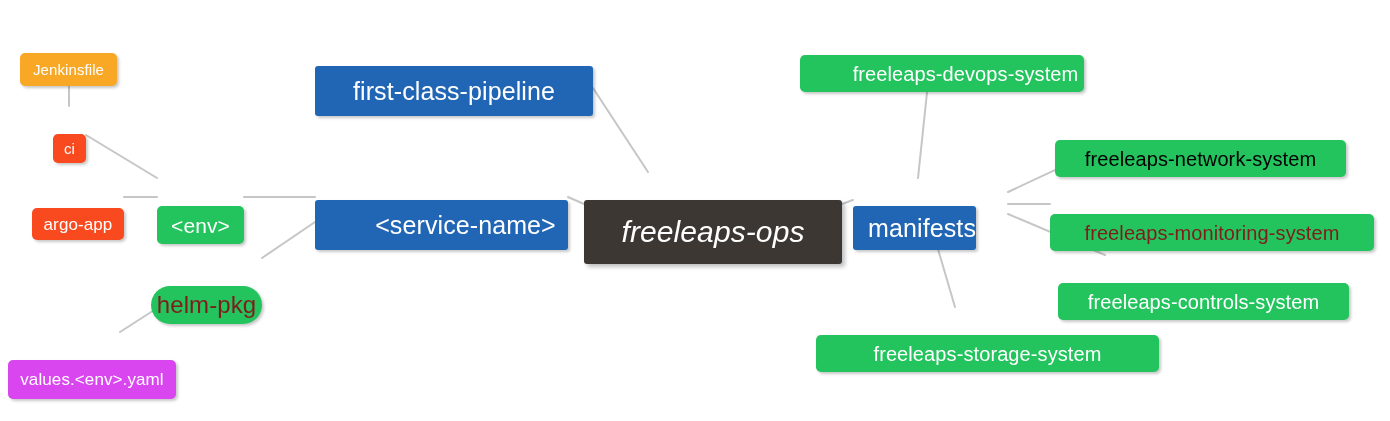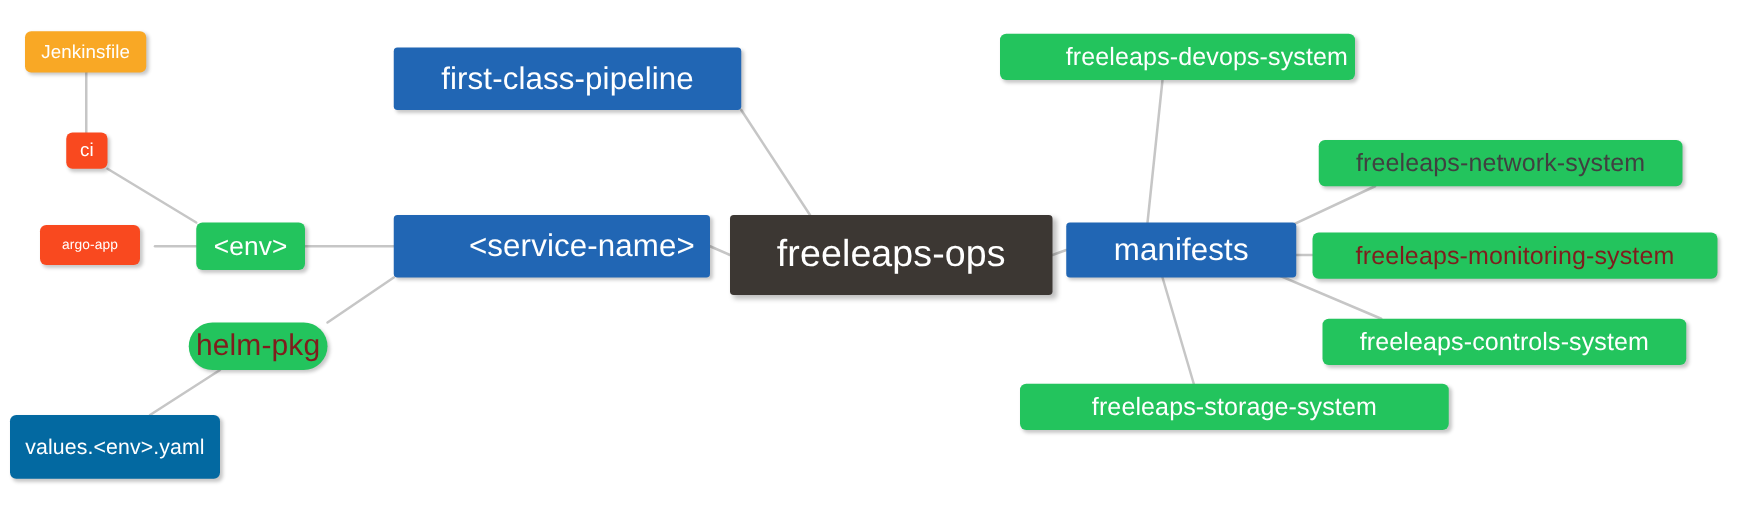--- a/index.html
+++ b/index.html
@@ -33,20 +33,21 @@
     display: flex;
     align-items: center;
     justify-content: center;
     color: #ffffff;
     white-space: nowrap;
     border-radius: 5px;
     box-shadow: 2px 2px 3px rgba(0,0,0,0.22);
     letter-spacing: 0.1px;
     line-height: 1;
     user-select: none;
+    margin-top: 28px;
   }
   .node.root {
     background: #3c3733;
     border-radius: 3px;
     box-shadow: 3px 3px 4px rgba(0,0,0,0.25);
   }
   .node.blue   { background: #2166b4; border-radius: 3px; }
   .node.green  { background: #23c45d; }
   .node.orange { background: #f9a825; }
   .node.red    { background: #f9491f; }
@@ -65,54 +66,54 @@
       <line x1="157" y1="178" x2="86" y2="135" stroke="#c6c6c6" stroke-width="2" stroke-linecap="round"></line>
       <line x1="69" y1="106" x2="69" y2="58" stroke="#c6c6c6" stroke-width="2" stroke-linecap="round"></line>
       <line x1="176" y1="296" x2="120" y2="332" stroke="#c6c6c6" stroke-width="2" stroke-linecap="round"></line>
       <line x1="918" y1="178" x2="930" y2="64" stroke="#c6c6c6" stroke-width="2" stroke-linecap="round"></line>
       <line x1="1008" y1="192" x2="1100" y2="149" stroke="#c6c6c6" stroke-width="2" stroke-linecap="round"></line>
       <line x1="1008" y1="204" x2="1050" y2="204" stroke="#c6c6c6" stroke-width="2" stroke-linecap="round"></line>
       <line x1="1008" y1="214" x2="1105" y2="255" stroke="#c6c6c6" stroke-width="2" stroke-linecap="round"></line>
       <line x1="930" y1="222" x2="955" y2="307" stroke="#c6c6c6" stroke-width="2" stroke-linecap="round"></line>
     </svg>
   <div id="node-layer">
-      <div class="node root" style="left: 584px; top: 172px; width: 258px; height: 64px; font-size: 30px; background: rgb(60, 55, 51); color: rgb(255, 255, 255);">
+      <div class="node root" style="left: 584px; top: 172px; width: 258px; height: 64px; font-size: 30px; background: rgb(60, 55, 51); color: rgb(255, 255, 255); font-style: italic;">
         <span>freeleaps-ops</span>
       </div>
       <div class="node blue" style="left: 315px; top: 172px; width: 253px; height: 50px; font-size: 25px; background: rgb(33, 102, 180); color: rgb(255, 255, 255); padding-left: 48px;">
         <span>&lt;service-name&gt;</span>
       </div>
-      <div class="node blue" style="left: 853px; top: 178px; width: 184px; height: 44px; font-size: 25px; background: rgb(33, 102, 180); color: rgb(255, 255, 255);">
+      <div class="node blue" style="left: 853px; top: 178px; width: 123px; height: 44px; font-size: 25px; background: rgb(33, 102, 180); color: rgb(255, 255, 255); justify-content: flex-end;">
         <span>manifests</span>
       </div>
       <div class="node blue" style="left: 315px; top: 38px; width: 278px; height: 50px; font-size: 25px; background: rgb(33, 102, 180); color: rgb(255, 255, 255);">
         <span>first-class-pipeline</span>
       </div>
       <div class="node green" style="left: 157px; top: 178px; width: 87px; height: 38px; font-size: 21px; background: rgb(35, 196, 93); color: rgb(255, 255, 255);">
         <span>&lt;env&gt;</span>
       </div>
       <div class="node green" style="left: 151px; top: 258px; width: 111px; height: 38px; font-size: 24px; background: rgb(35, 196, 93); color: #7f1d1d; border-radius: 19px;">
         <span>helm-pkg</span>
       </div>
       <div class="node red" style="left: 53px; top: 106px; width: 33px; height: 29px; font-size: 15px; background: rgb(249, 73, 31); color: rgb(255, 255, 255);">
         <span>ci</span>
       </div>
-      <div class="node red" style="left: 32px; top: 180px; width: 80px; height: 32px; font-size: 11px; background: rgb(249, 73, 31); color: rgb(255, 255, 255);">
+      <div class="node red" style="left: 32px; top: 180px; width: 92px; height: 32px; font-size: 17px; background: rgb(249, 73, 31); color: rgb(255, 255, 255);">
         <span>argo-app</span>
       </div>
-      <div class="node red" style="left: 8px; top: 332px; width: 168px; height: 51px; font-size: 17px; background: #0369a1; color: rgb(255, 255, 255);">
+      <div class="node red" style="left: 8px; top: 332px; width: 168px; height: 39px; font-size: 17px; background: #d946ef; color: rgb(255, 255, 255);">
         <span>values.&lt;env&gt;.yaml</span>
       </div>
       <div class="node orange" style="left: 20px; top: 25px; width: 97px; height: 33px; font-size: 15px; background: rgb(249, 168, 37); color: rgb(255, 255, 255);">
         <span>Jenkinsfile</span>
       </div>
       <div class="node green" style="left: 800px; top: 27px; width: 284px; height: 37px; font-size: 20px; background: rgb(35, 196, 93); color: rgb(255, 255, 255); padding-left: 47px;">
         <span>freeleaps-devops-system</span>
       </div>
-      <div class="node green" style="left: 1055px; top: 112px; width: 291px; height: 37px; font-size: 20px; background: rgb(35, 196, 93); color: #404040;">
+      <div class="node green" style="left: 1055px; top: 112px; width: 291px; height: 37px; font-size: 20px; background: rgb(35, 196, 93); color: #000000;">
         <span>freeleaps-network-system</span>
       </div>
       <div class="node green" style="left: 1050px; top: 186px; width: 324px; height: 37px; font-size: 20px; background: rgb(35, 196, 93); color: #7f1d1d;">
         <span>freeleaps-monitoring-system</span>
       </div>
       <div class="node green" style="left: 1058px; top: 255px; width: 291px; height: 37px; font-size: 20px; background: rgb(35, 196, 93); color: rgb(255, 255, 255);">
         <span>freeleaps-controls-system</span>
       </div>
       <div class="node green" style="left: 816px; top: 307px; width: 343px; height: 37px; font-size: 20px; background: rgb(35, 196, 93); color: rgb(255, 255, 255);">
         <span>freeleaps-storage-system</span>

